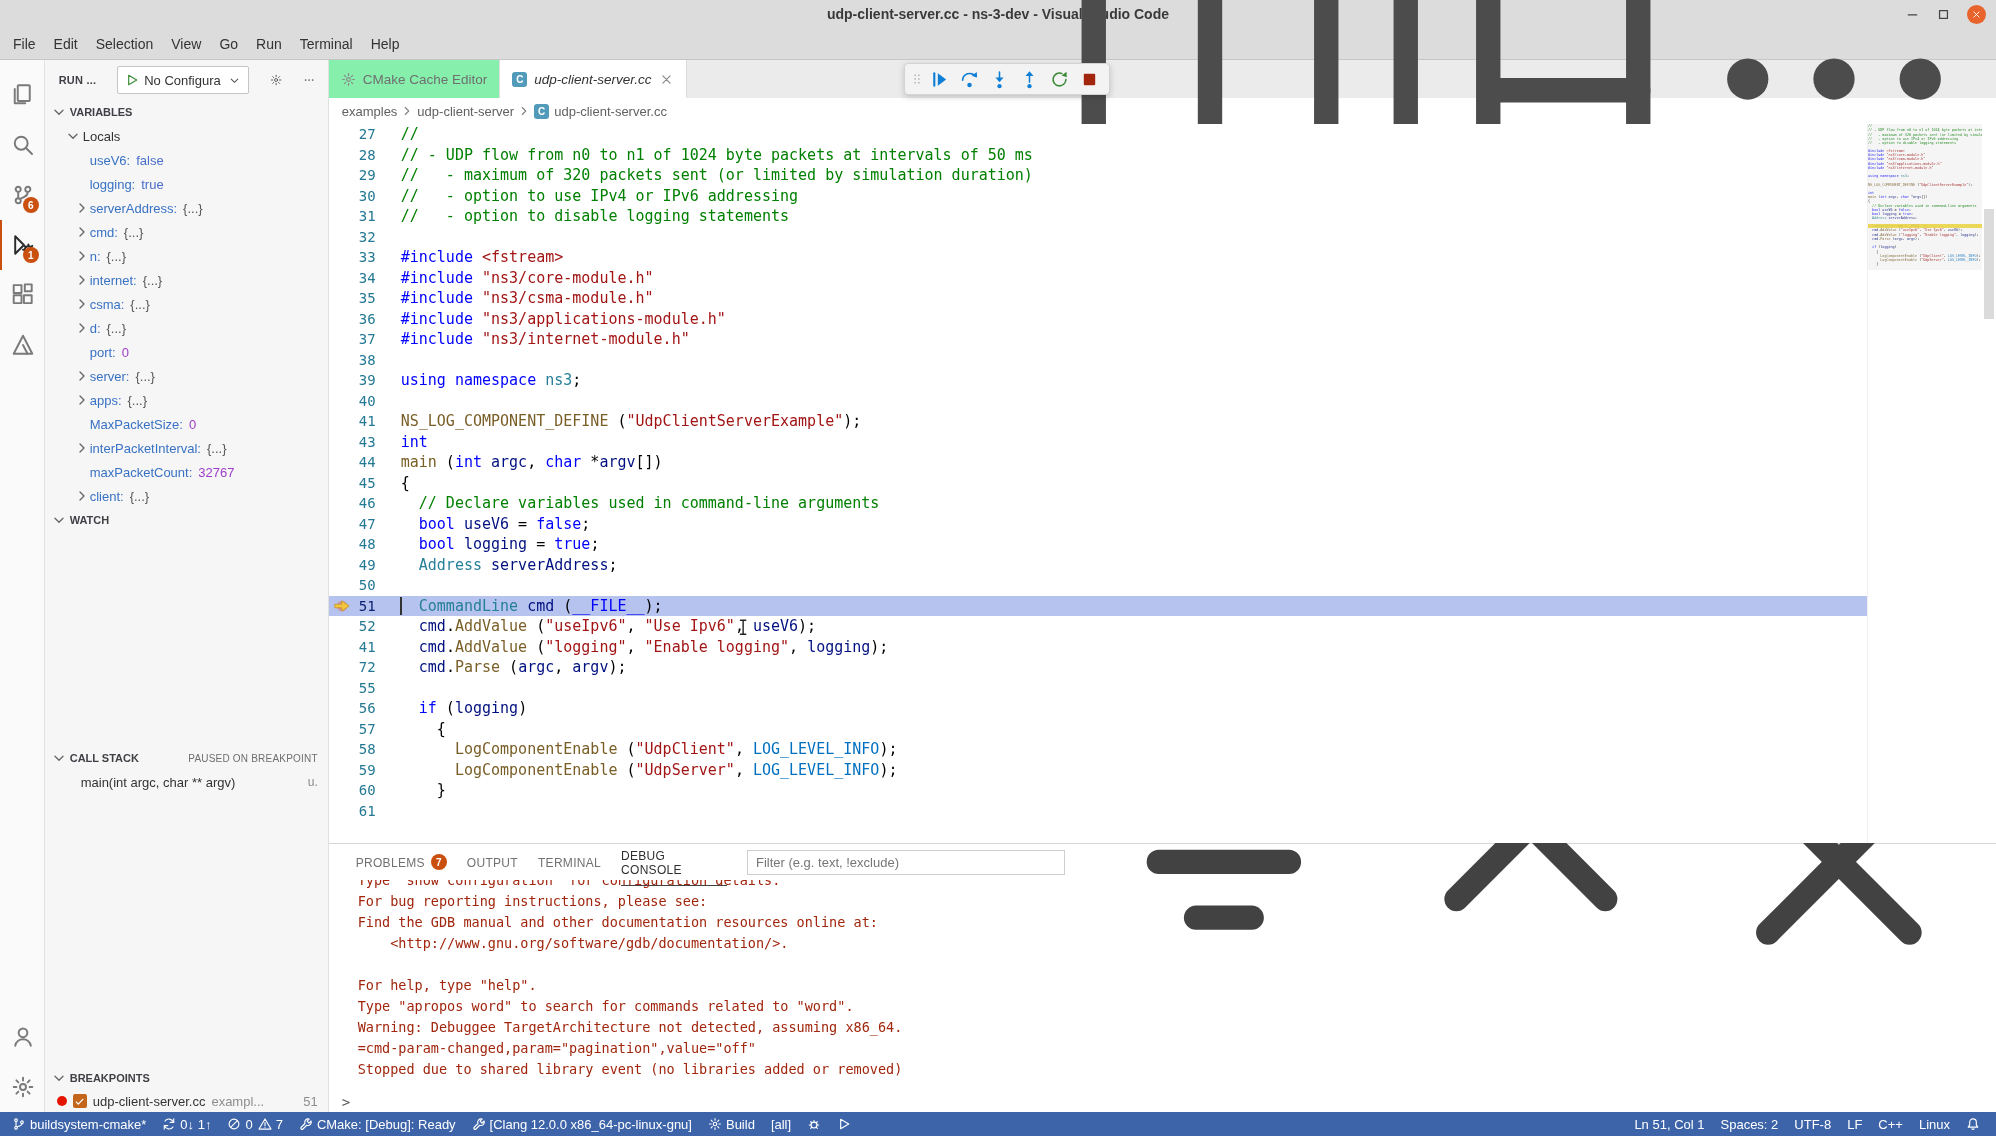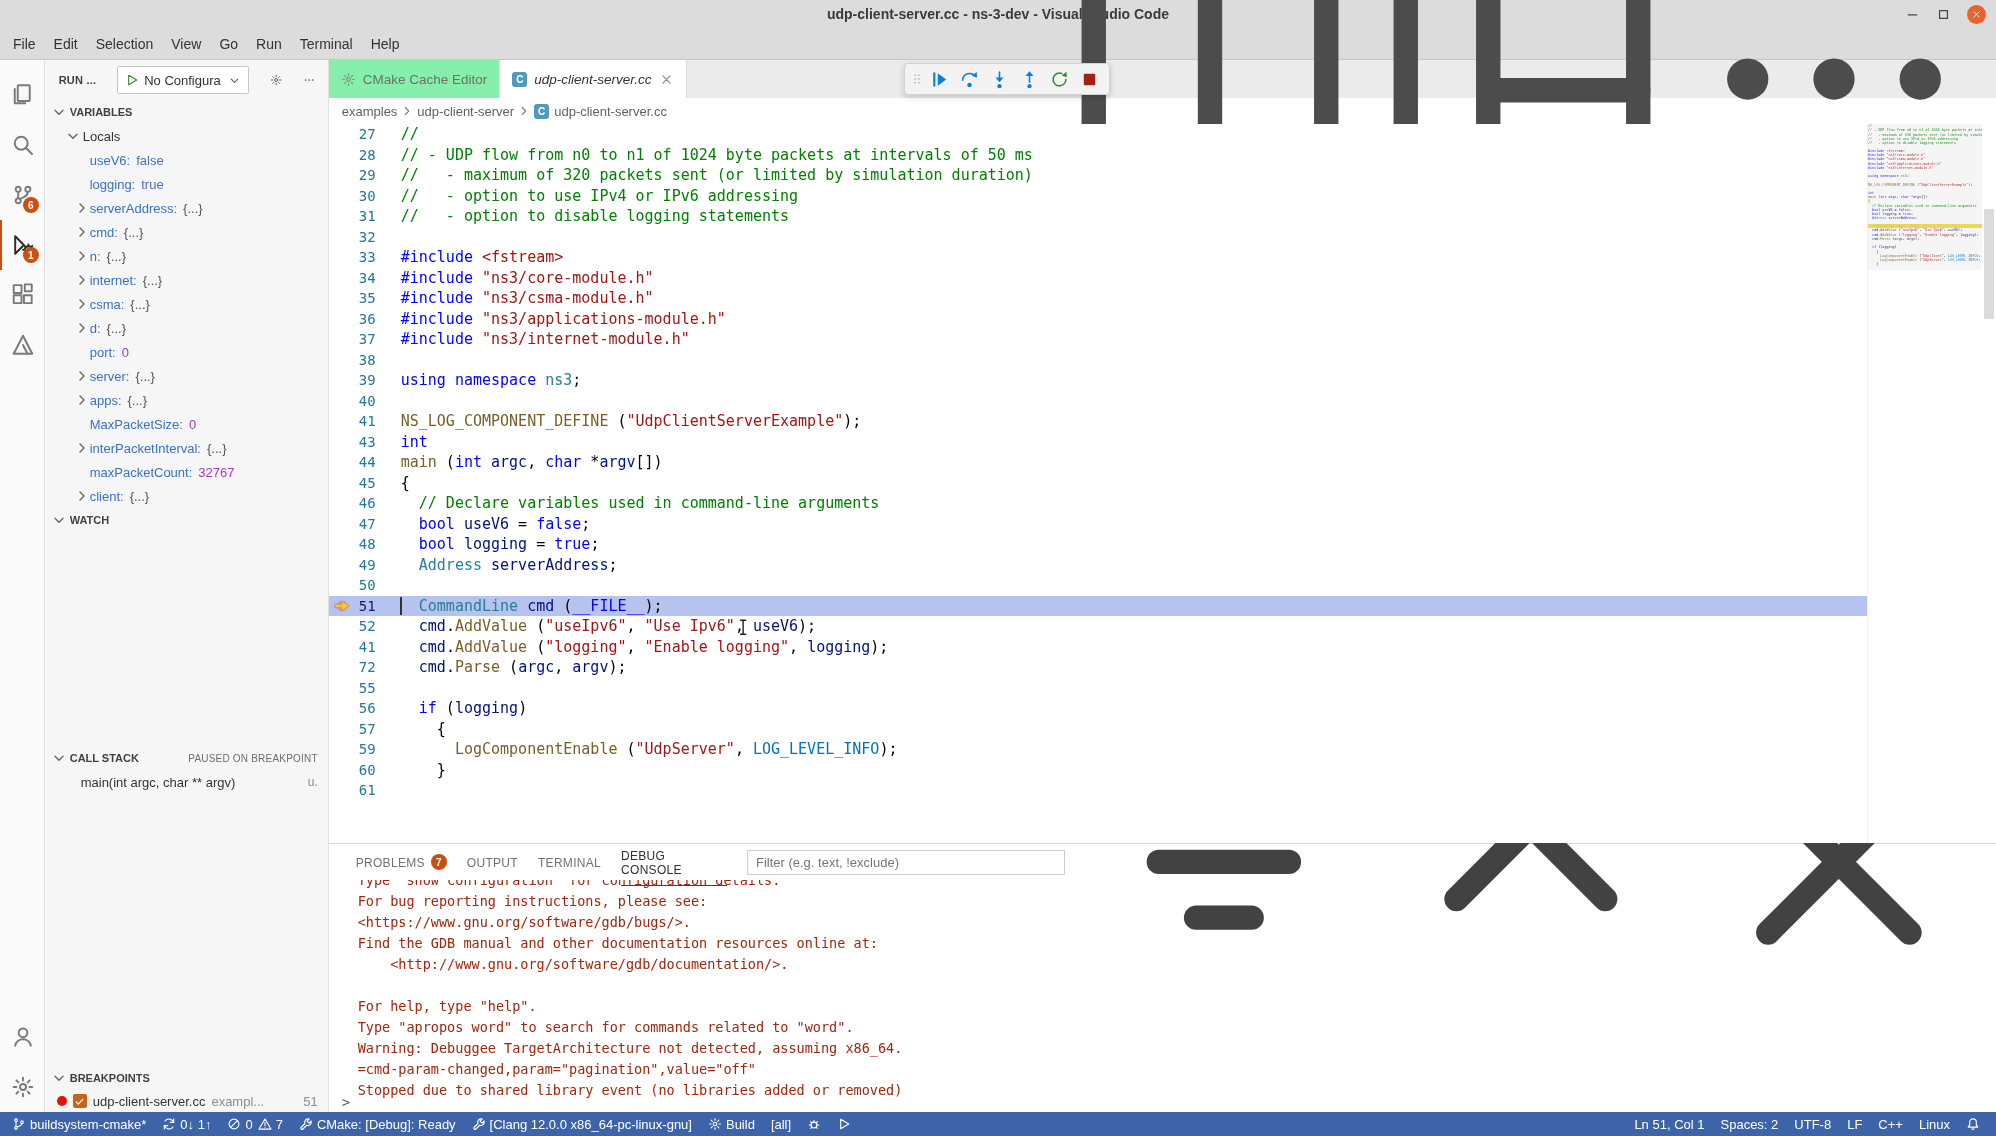--- a/index.html
+++ b/index.html
@@ -733,20 +733,24 @@
             </div>
             <div class="crow">
               <div class="gutter">56</div>
               <div class="ctext"><span class="tk-pl">  </span><span class="tk-kw">if</span><span class="tk-pl"> (</span><span class="tk-vr">logging</span><span class="tk-pl">)</span></div>
             </div>
             <div class="crow">
               <div class="gutter">57</div>
               <div class="ctext"><span class="tk-pl">    {</span></div>
             </div>
             <div class="crow">
+              <div class="gutter">58</div>
+              <div class="ctext"><span class="tk-pl">      </span><span class="tk-fn">LogComponentEnable</span><span class="tk-pl"> (</span><span class="tk-st">"UdpClient"</span><span class="tk-pl">, </span><span class="tk-cn">LOG_LEVEL_INFO</span><span class="tk-pl">);</span></div>
+            </div>
+            <div class="crow">
               <div class="gutter">59</div>
               <div class="ctext"><span class="tk-pl">      </span><span class="tk-fn">LogComponentEnable</span><span class="tk-pl"> (</span><span class="tk-st">"UdpServer"</span><span class="tk-pl">, </span><span class="tk-cn">LOG_LEVEL_INFO</span><span class="tk-pl">);</span></div>
             </div>
             <div class="crow">
               <div class="gutter">60</div>
               <div class="ctext"><span class="tk-pl">    }</span></div>
             </div>
             <div class="crow">
               <div class="gutter">61</div>
               <div class="ctext"></div>
@@ -790,21 +794,20 @@
                     </svg></span></span>
                 <span><span class="ic"><svg viewBox="0 0 16 16" fill="none" stroke="currentColor" stroke-width="1.3" stroke-linecap="round" stroke-linejoin="round">
                       <path d="M4.2 4.2 L11.8 11.8 M11.8 4.2 L4.2 11.8"></path>
                     </svg></span></span>
               </span>
           </span>
         </div>
         <div class="console" id="console">
             <div class="console-line clipped">Type "show configuration" for configuration details.</div>
             <div class="console-line">For bug reporting instructions, please see:</div>
-            <div class="console-line">&lt;https://www.gnu.org/software/gdb/bugs/&gt;.</div>
             <div class="console-line">Find the GDB manual and other documentation resources online at:</div>
             <div class="console-line">    &lt;http://www.gnu.org/software/gdb/documentation/&gt;.</div>
             <div class="console-line"> </div>
             <div class="console-line">For help, type "help".</div>
             <div class="console-line">Type "apropos word" to search for commands related to "word".</div>
             <div class="console-line">Warning: Debuggee TargetArchitecture not detected, assuming x86_64.</div>
             <div class="console-line">=cmd-param-changed,param="pagination",value="off"</div>
             <div class="console-line">Stopped due to shared library event (no libraries added or removed)</div>
             <div class="console-prompt">&gt;</div>
           </div>

